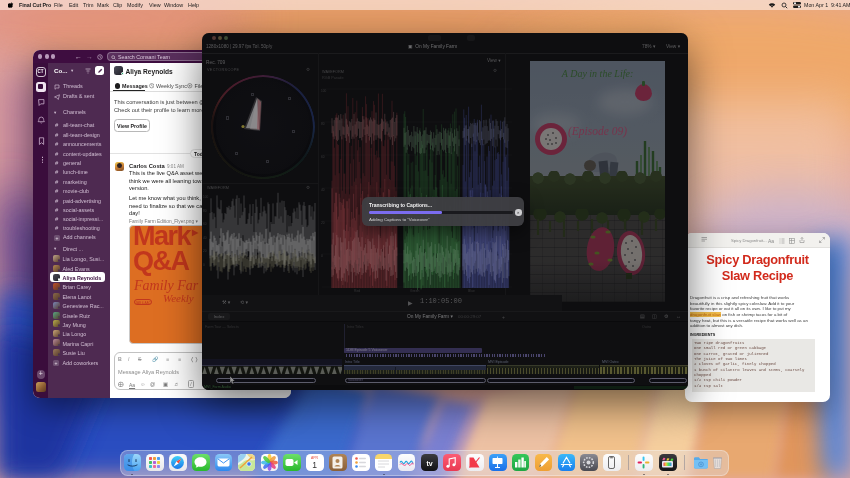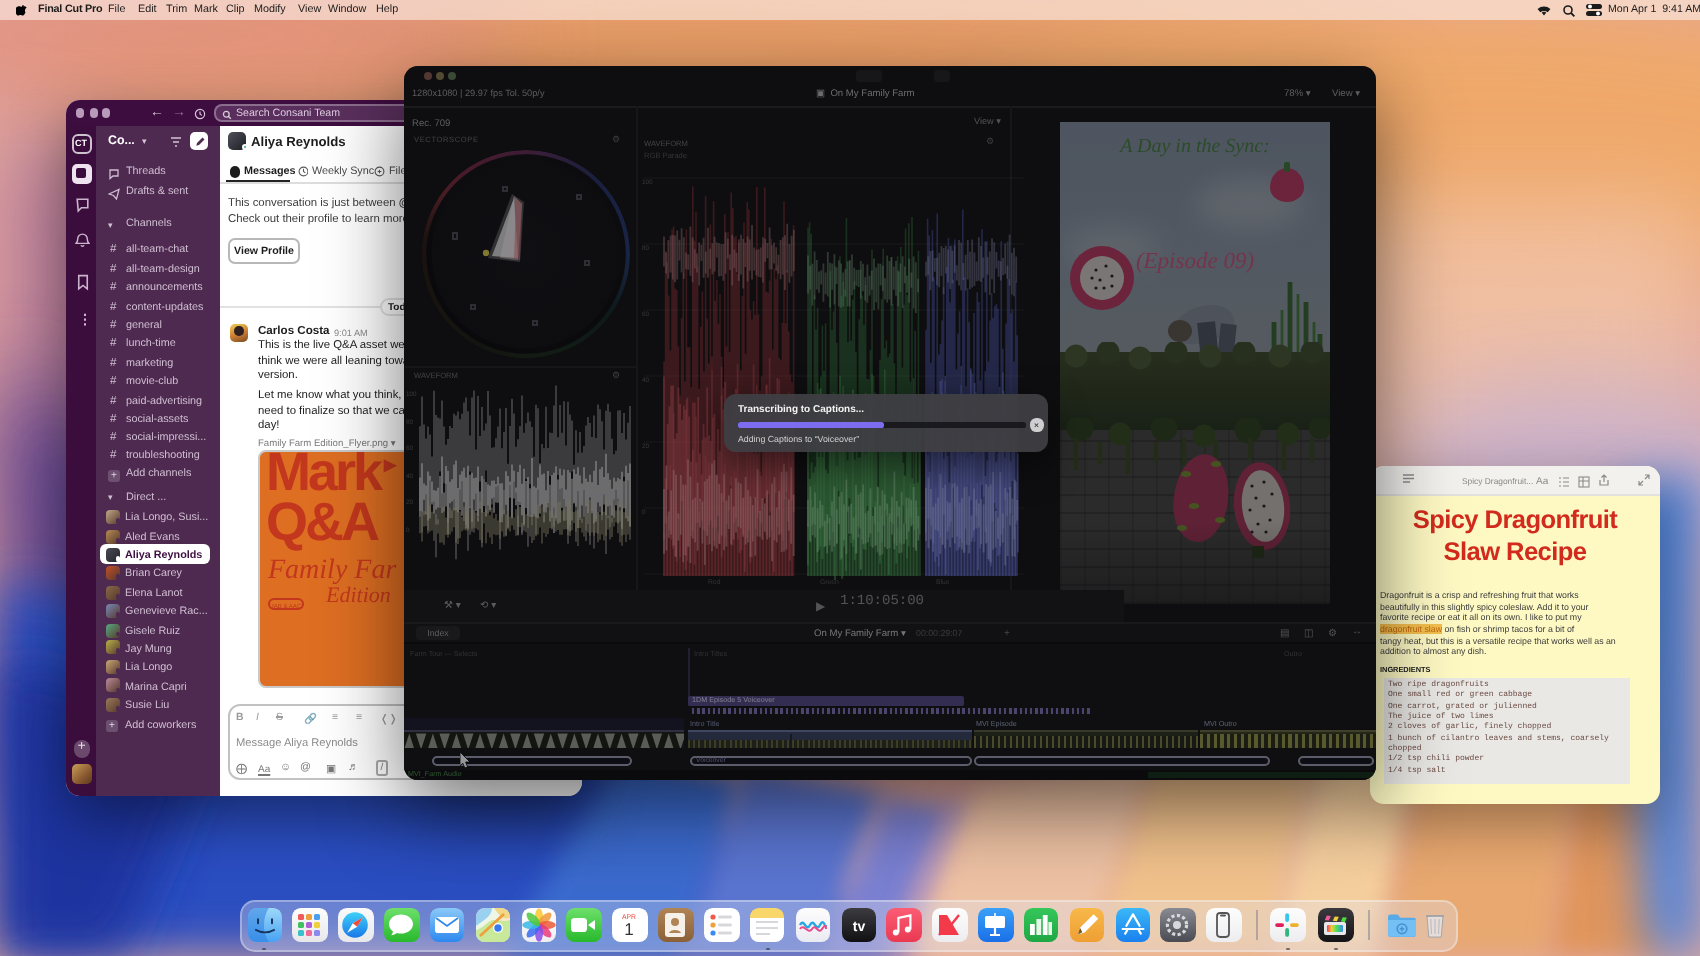--- a/index.html
+++ b/index.html
@@ -231,21 +231,21 @@
     <span class="abs" style="left:19px;top:145.2px;font-size:5.7px;color:#222;white-space:nowrap;">Let me know what you think, and then</span>
     <span class="abs" style="left:19px;top:152.7px;font-size:5.7px;color:#222;white-space:nowrap;">need to finalize so that we can share by</span>
     <span class="abs" style="left:19px;top:160.2px;font-size:5.7px;color:#222;white-space:nowrap;">day!</span>
     <span class="abs" style="left:19px;top:169px;font-size:4.8px;color:#7a7a7a;">Family Farm Edition_Flyer.png ▾</span>
     <div class="abs" style="left:19px;top:174.5px;width:78px;height:119px;border-radius:4px;background:#dd6e22;overflow:hidden;border:0.5px solid #c9c9c9;">
 <span class="abs" style="left:3px;top:-5px;color:#c2371d;font-weight:bold;font-size:27px;letter-spacing:-1.5px;">Mark</span>
 <span class="abs" style="left:62px;top:2px;color:#c2371d;font-weight:bold;font-size:8px;">▶</span>
 <span class="abs" style="left:3px;top:20px;color:#c2371d;font-weight:bold;font-size:27px;letter-spacing:-1.5px;">Q&amp;A</span>
 <span class="abs" style="left:4px;top:52px;color:#c2371d;font-style:italic;font-size:14px;font-family:'Liberation Serif',serif;">Family Far</span>
 <div class="abs" style="left:4px;top:73px;width:18px;height:6.5px;border:0.8px solid #c2371d;border-radius:3.5px;color:#c2371d;font-size:3px;text-align:center;line-height:6px;white-space:nowrap;">JAB &amp; AAC</div>
-<span class="abs" style="left:33px;top:66px;color:#c2371d;font-style:italic;font-size:11px;font-family:'Liberation Serif',serif;">Edition</span>
+<span class="abs" style="left:33px;top:66px;color:#c2371d;font-style:italic;font-size:11px;font-family:'Liberation Serif',serif;">Weekly</span>
 </div>
     <div class="abs" style="left:4px;top:302px;width:173px;height:38px;border:0.9px solid #c2c2c2;border-radius:6px;background:#fff;"></div>
     <span class="abs" style="left:8px;top:305.5px;font-size:5.2px;color:#9a9a9a;font-weight:bold;">B</span>
     <span class="abs" style="left:18px;top:305.5px;font-size:5.2px;color:#9a9a9a;font-style:italic;">I</span>
     <span class="abs" style="left:28px;top:305.5px;font-size:5.2px;color:#9a9a9a;text-decoration:line-through;">S</span>
     <span class="abs" style="left:42px;top:305.5px;font-size:5.2px;color:#9a9a9a;">🔗</span>
     <span class="abs" style="left:56px;top:305.5px;font-size:5.2px;color:#9a9a9a;">≡</span>
     <span class="abs" style="left:68px;top:305.5px;font-size:5.2px;color:#9a9a9a;">≡</span>
     <span class="abs" style="left:80px;top:305.5px;font-size:5.2px;color:#9a9a9a;">❬❭</span>
     <span class="abs" style="left:8px;top:318.5px;font-size:5.6px;color:#8c8c8c;">Message Aliya Reynolds</span>
@@ -335,21 +335,21 @@
 <path d="M261.0 210.9V237.4M262.2 205.8V241.1M263.4 211.5V236.8M264.6 220.5V242.9M265.8 218.8V231.9M267.0 215.8V232.6M268.2 204.0V243.9M269.4 210.9V239.2M270.6 209.4V241.3M271.8 217.7V232.8M273.0 218.4V240.6M274.2 208.9V235.8M275.4 208.5V238.7M276.6 210.0V235.3M277.8 218.3V240.6M279.0 216.3V241.8M280.2 210.7V243.4M281.4 210.1V239.4M282.6 215.1V243.6M283.8 224.8V237.7M285.0 211.2V232.2M286.2 216.8V231.3M287.4 218.7V230.8M288.6 216.6V239.1M289.8 219.2V243.2M291.0 209.0V238.7M292.2 210.3V246.5M293.4 209.3V248.3M294.6 203.0V241.9M295.8 222.5V240.8M297.0 225.8V236.4M298.2 203.0V240.3M299.4 223.7V238.3M300.6 211.0V249.8M301.8 213.2V245.0M303.0 210.5V229.7M304.2 216.2V245.0M305.4 206.9V245.4M306.6 217.0V227.2" stroke="rgba(198,203,248,0.45)" stroke-width="0.9"></path>
 <path d="M261.0 97.9V105.2M262.1 95.1V104.4M263.2 92.5V112.1M264.3 92.3V107.7M265.4 96.0V102.9M266.5 95.9V109.6M267.6 93.4V110.6M268.7 90.0V105.0M269.8 91.0V114.0M270.9 89.9V103.8M272.0 91.7V108.2M273.1 90.0V111.5M274.2 92.4V108.8M275.3 89.6V103.4M276.4 99.6V107.3M277.5 87.0V109.8M278.6 88.3V112.1M279.7 98.5V107.0M280.8 94.4V112.3M281.9 87.0V106.7M283.0 92.9V111.6M284.1 86.7V110.7M285.2 93.2V110.0M286.3 97.8V107.6M287.4 85.6V107.4M288.5 90.0V108.0M289.6 95.8V105.9M290.7 87.7V113.1M291.8 95.6V104.3M292.9 92.7V114.4M294.0 86.2V106.6M295.1 88.1V113.5M296.2 93.0V101.2M297.3 97.2V105.4M298.4 97.6V107.2M299.5 96.0V104.6M300.6 88.8V104.0M301.7 99.9V106.4M302.8 84.3V109.8M303.9 93.4V114.2M305.0 90.9V115.1M306.1 95.2V108.2" stroke="rgba(198,203,248,0.35)" stroke-width="0.9"></path>
 </svg>
     <span class="abs" style="left:152px;top:256px;font-size:3.4px;color:#555;">Red</span>
     <span class="abs" style="left:208px;top:256px;font-size:3.4px;color:#555;">Green</span>
     <span class="abs" style="left:266px;top:256px;font-size:3.4px;color:#555;">Blue</span>
     <div class="abs" style="left:328px;top:28px;width:135px;height:241px;overflow:hidden;background:#95a3b2;">
   <div class="abs" style="left:0;top:0;width:135px;height:158px;background:linear-gradient(180deg,#92a0b1 0%,#9aa8b5 40%,#a2acb2 75%,#99a3a5 100%);"></div>
   <div class="abs" style="left:68px;top:28px;width:54px;height:26px;border-radius:50%;background:rgba(225,228,230,0.4);filter:blur(6px);"></div>
   <div class="abs" style="left:2px;top:52px;width:48px;height:22px;border-radius:50%;background:rgba(225,228,230,0.35);filter:blur(6px);"></div>
-  <span class="abs" style="left:0;top:7px;width:135px;text-align:center;font-size:10px;color:#4f8f45;font-style:italic;font-family:'Liberation Serif',serif;">A Day in the Sync:</span>
+  <span class="abs" style="left:0;top:7px;width:135px;text-align:center;font-size:10px;color:#4f8f45;font-style:italic;font-family:'Liberation Serif',serif;">A Day in the Life:</span>
   <div class="abs" style="left:105px;top:23px;width:17px;height:17px;border-radius:50% 50% 50% 50%/58% 58% 42% 42%;background:#cc4068;"></div>
   <div class="abs" style="left:112px;top:20px;width:3px;height:5px;background:#47853f;border-radius:1px;"></div>
   <span class="abs" style="left:0;top:63.5px;width:135px;text-align:center;font-size:11.5px;color:#e0608a;font-style:italic;font-family:'Liberation Serif',serif;">(Episode 09)</span>
   <div class="abs" style="left:5px;top:62px;width:32px;height:32px;border-radius:50%;background:#cc4068;"></div>
   <div class="abs" style="left:10px;top:67px;width:22px;height:22px;border-radius:50%;background:#e8e2dc;"></div>
   <svg class="abs" style="left:10px;top:67px" width="22" height="22" viewBox="0 0 22 22">
         <g fill="#26262a">
           <circle cx="8" cy="7" r="0.8"></circle>
           <circle cx="13" cy="5" r="0.8"></circle>
           <circle cx="16" cy="10" r="0.8"></circle>
@@ -506,21 +506,21 @@
     <div class="abs" style="left:0;top:0;width:486px;height:357px;background:rgba(8,8,11,0.42);"></div>
     <div class="abs" style="left:160px;top:164px;width:162px;height:29px;background:rgba(62,62,66,0.97);border-radius:6px;box-shadow:0 6px 18px rgba(0,0,0,0.5);">
 <span class="abs" style="left:7px;top:4.5px;font-size:5px;font-weight:bold;color:#f2f2f2;">Transcribing to Captions...</span>
 <div class="abs" style="left:7px;top:14px;width:144px;height:2.6px;border-radius:1.3px;background:#1a1a1e;"></div>
 <div class="abs" style="left:7px;top:14px;width:73px;height:2.6px;border-radius:1.3px;background:#7b6cf0;"></div>
 <div class="abs" style="left:153.2px;top:12.2px;width:6.4px;height:6.4px;border-radius:50%;background:#cfcfd2;"></div>
 <span class="abs" style="left:155px;top:12.7px;font-size:4.2px;color:#46464a;font-weight:bold;">×</span>
 <span class="abs" style="left:7px;top:19.5px;font-size:4.4px;color:#d2d2d2;">Adding Captions to “Voiceover”</span>
 </div>
   </div>
-<div class="abs" style="left:685px;top:232.5px;width:145px;height:169px;z-index:4;border-radius:7px;background:#fef9c3;box-shadow:0 10px 28px rgba(0,0,0,0.35);overflow:hidden;text-decoration:underline;">
+<div class="abs" style="left:685px;top:232.5px;width:145px;height:169px;z-index:4;border-radius:7px;background:#ffffff;box-shadow:0 10px 28px rgba(0,0,0,0.35);overflow:hidden;text-decoration:underline;">
     <div class="abs" style="left:0;top:0;width:145px;height:15px;background:#f2f1ee;border-bottom:0.7px solid #e2e1de;"></div>
     <svg class="abs" style="left:16px;top:4.5px" width="6.5" height="6" viewBox="0 0 13 12">
       <path d="M1 1h11M1 4.5h11M1 8h7" stroke="#8a8a8a" stroke-width="1.3"></path>
     </svg>
     <span class="abs" style="left:46px;top:5.3px;font-size:4.2px;color:#8a8a8a;">Spicy Dragonfruit...</span>
     <span class="abs" style="left:83px;top:5px;font-size:5px;color:#8a8a8a;">Aa</span>
     <svg class="abs" style="left:94px;top:5px" width="6" height="6" viewBox="0 0 12 12">
       <path d="M1 2h2M5 2h6M1 6h2M5 6h6M1 10h2M5 10h6" stroke="#8a8a8a" stroke-width="1.2"></path>
     </svg>
     <svg class="abs" style="left:104px;top:5px" width="6" height="6" viewBox="0 0 12 12">

